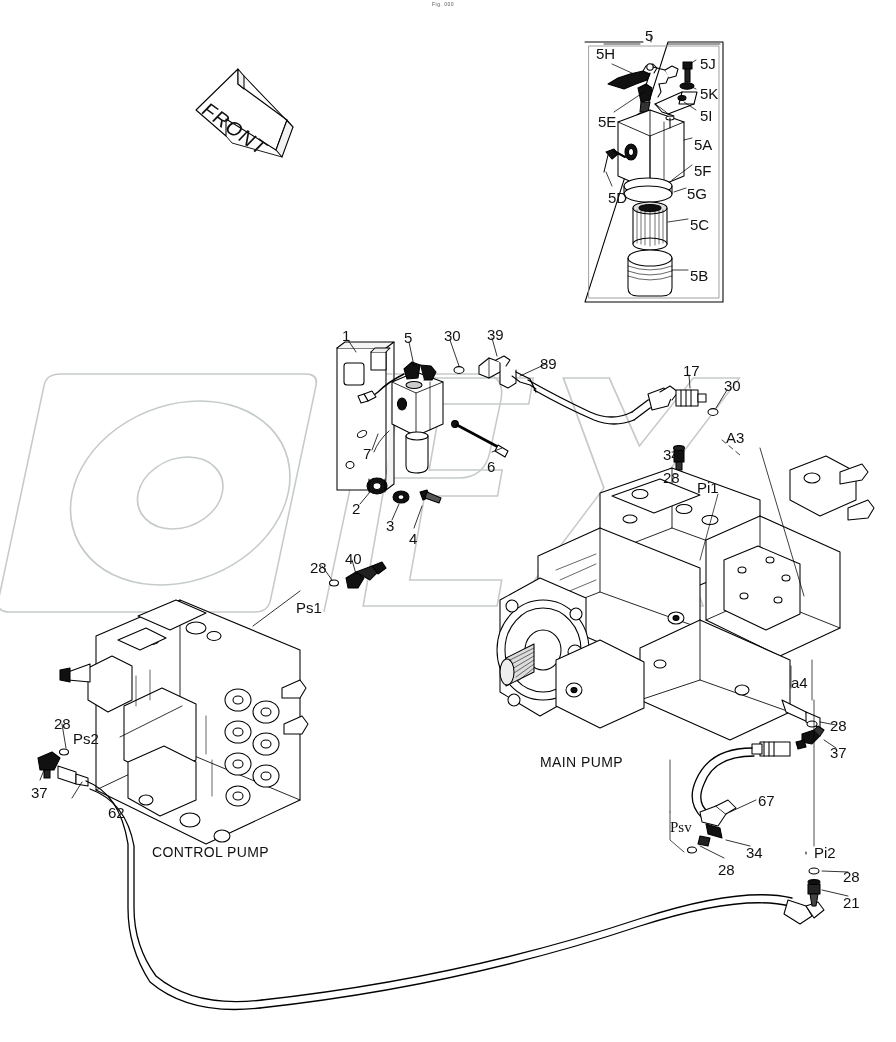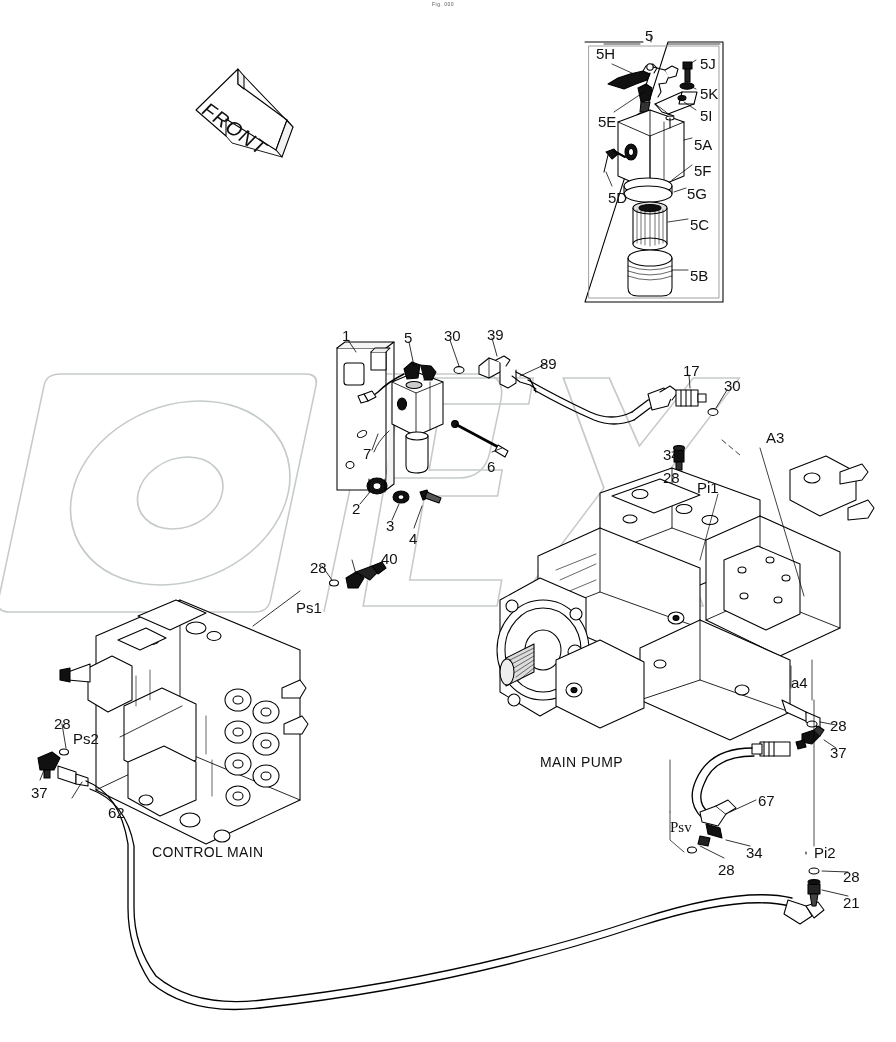--- a/index.html
+++ b/index.html
@@ -440,44 +440,44 @@
       <div class="lbl " style="left: 608px; top: 190px;">5D</div>
       <div class="lbl " style="left: 690px; top: 217px; text-align: right;">5C</div>
       <div class="lbl " style="left: 690px; top: 268px;">5B</div>
       <div class="lbl " style="left: 342px; top: 328px;">1</div>
       <div class="lbl " style="left: 404px; top: 330px;">5</div>
       <div class="lbl " style="left: 444px; top: 328px;">30</div>
       <div class="lbl " style="left: 487px; top: 327px;">39</div>
       <div class="lbl " style="left: 540px; top: 356px;">89</div>
       <div class="lbl " style="left: 683px; top: 363px;">17</div>
       <div class="lbl " style="left: 724px; top: 378px;">30</div>
-      <div class="lbl " style="left: 726px; top: 430px; margin-left: 40px;">A3</div>
+      <div class="lbl " style="left: 726px; top: 430px;">A3</div>
       <div class="lbl " style="left: 663px; top: 447px;">34</div>
       <div class="lbl " style="left: 663px; top: 470px;">28</div>
       <div class="lbl " style="left: 697px; top: 480px;">Pi1</div>
       <div class="lbl " style="left: 363px; top: 446px;">7</div>
       <div class="lbl " style="left: 487px; top: 459px;">6</div>
       <div class="lbl " style="left: 352px; top: 501px;">2</div>
       <div class="lbl " style="left: 386px; top: 518px;">3</div>
       <div class="lbl " style="left: 409px; top: 531px;">4</div>
       <div class="lbl " style="left: 310px; top: 560px;">28</div>
-      <div class="lbl " style="left: 345px; top: 551px; margin-left: 36px;">40</div>
+      <div class="lbl " style="left: 345px; top: 551px;">40</div>
       <div class="lbl " style="left: 296px; top: 600px;">Ps1</div>
       <div class="lbl " style="left: 791px; top: 675px;">a4</div>
       <div class="lbl " style="left: 830px; top: 718px;">28</div>
       <div class="lbl " style="left: 830px; top: 745px;">37</div>
       <div class="lbl " style="left: 54px; top: 716px;">28</div>
       <div class="lbl " style="left: 73px; top: 731px;">Ps2</div>
       <div class="lbl " style="left: 31px; top: 785px;">37</div>
       <div class="lbl " style="left: 64px; top: 805px; margin-left: 44px;">62</div>
       <div class="lbl " style="left: 758px; top: 793px;">67</div>
       <div class="lbl " style="left: 670px; top: 820px; font-family: Liberation Serif, serif;">Psv</div>
       <div class="lbl " style="left: 746px; top: 845px;">34</div>
       <div class="lbl " style="left: 718px; top: 862px;">28</div>
       <div class="lbl " style="left: 814px; top: 845px;">Pi2</div>
       <div class="lbl " style="left: 843px; top: 869px;">28</div>
       <div class="lbl " style="left: 843px; top: 895px; text-align: right;">21</div>
       <div class="lbl cap" style="left: 540px; top: 755px;">MAIN PUMP</div>
-      <div class="lbl cap" style="left: 152px; top: 845px;">CONTROL MAIN</div>
+      <div class="lbl cap" style="left: 152px; top: 845px;">CONTROL PUMP</div>
       <div class="lbl" style="left: 212px; top: 100px; font-size: 20px; letter-spacing: 1px; transform: rotate(36deg) skewX(-8deg); transform-origin: left top;">FRONT</div>
     </div>
 
 </div>
 
 </body></html>

